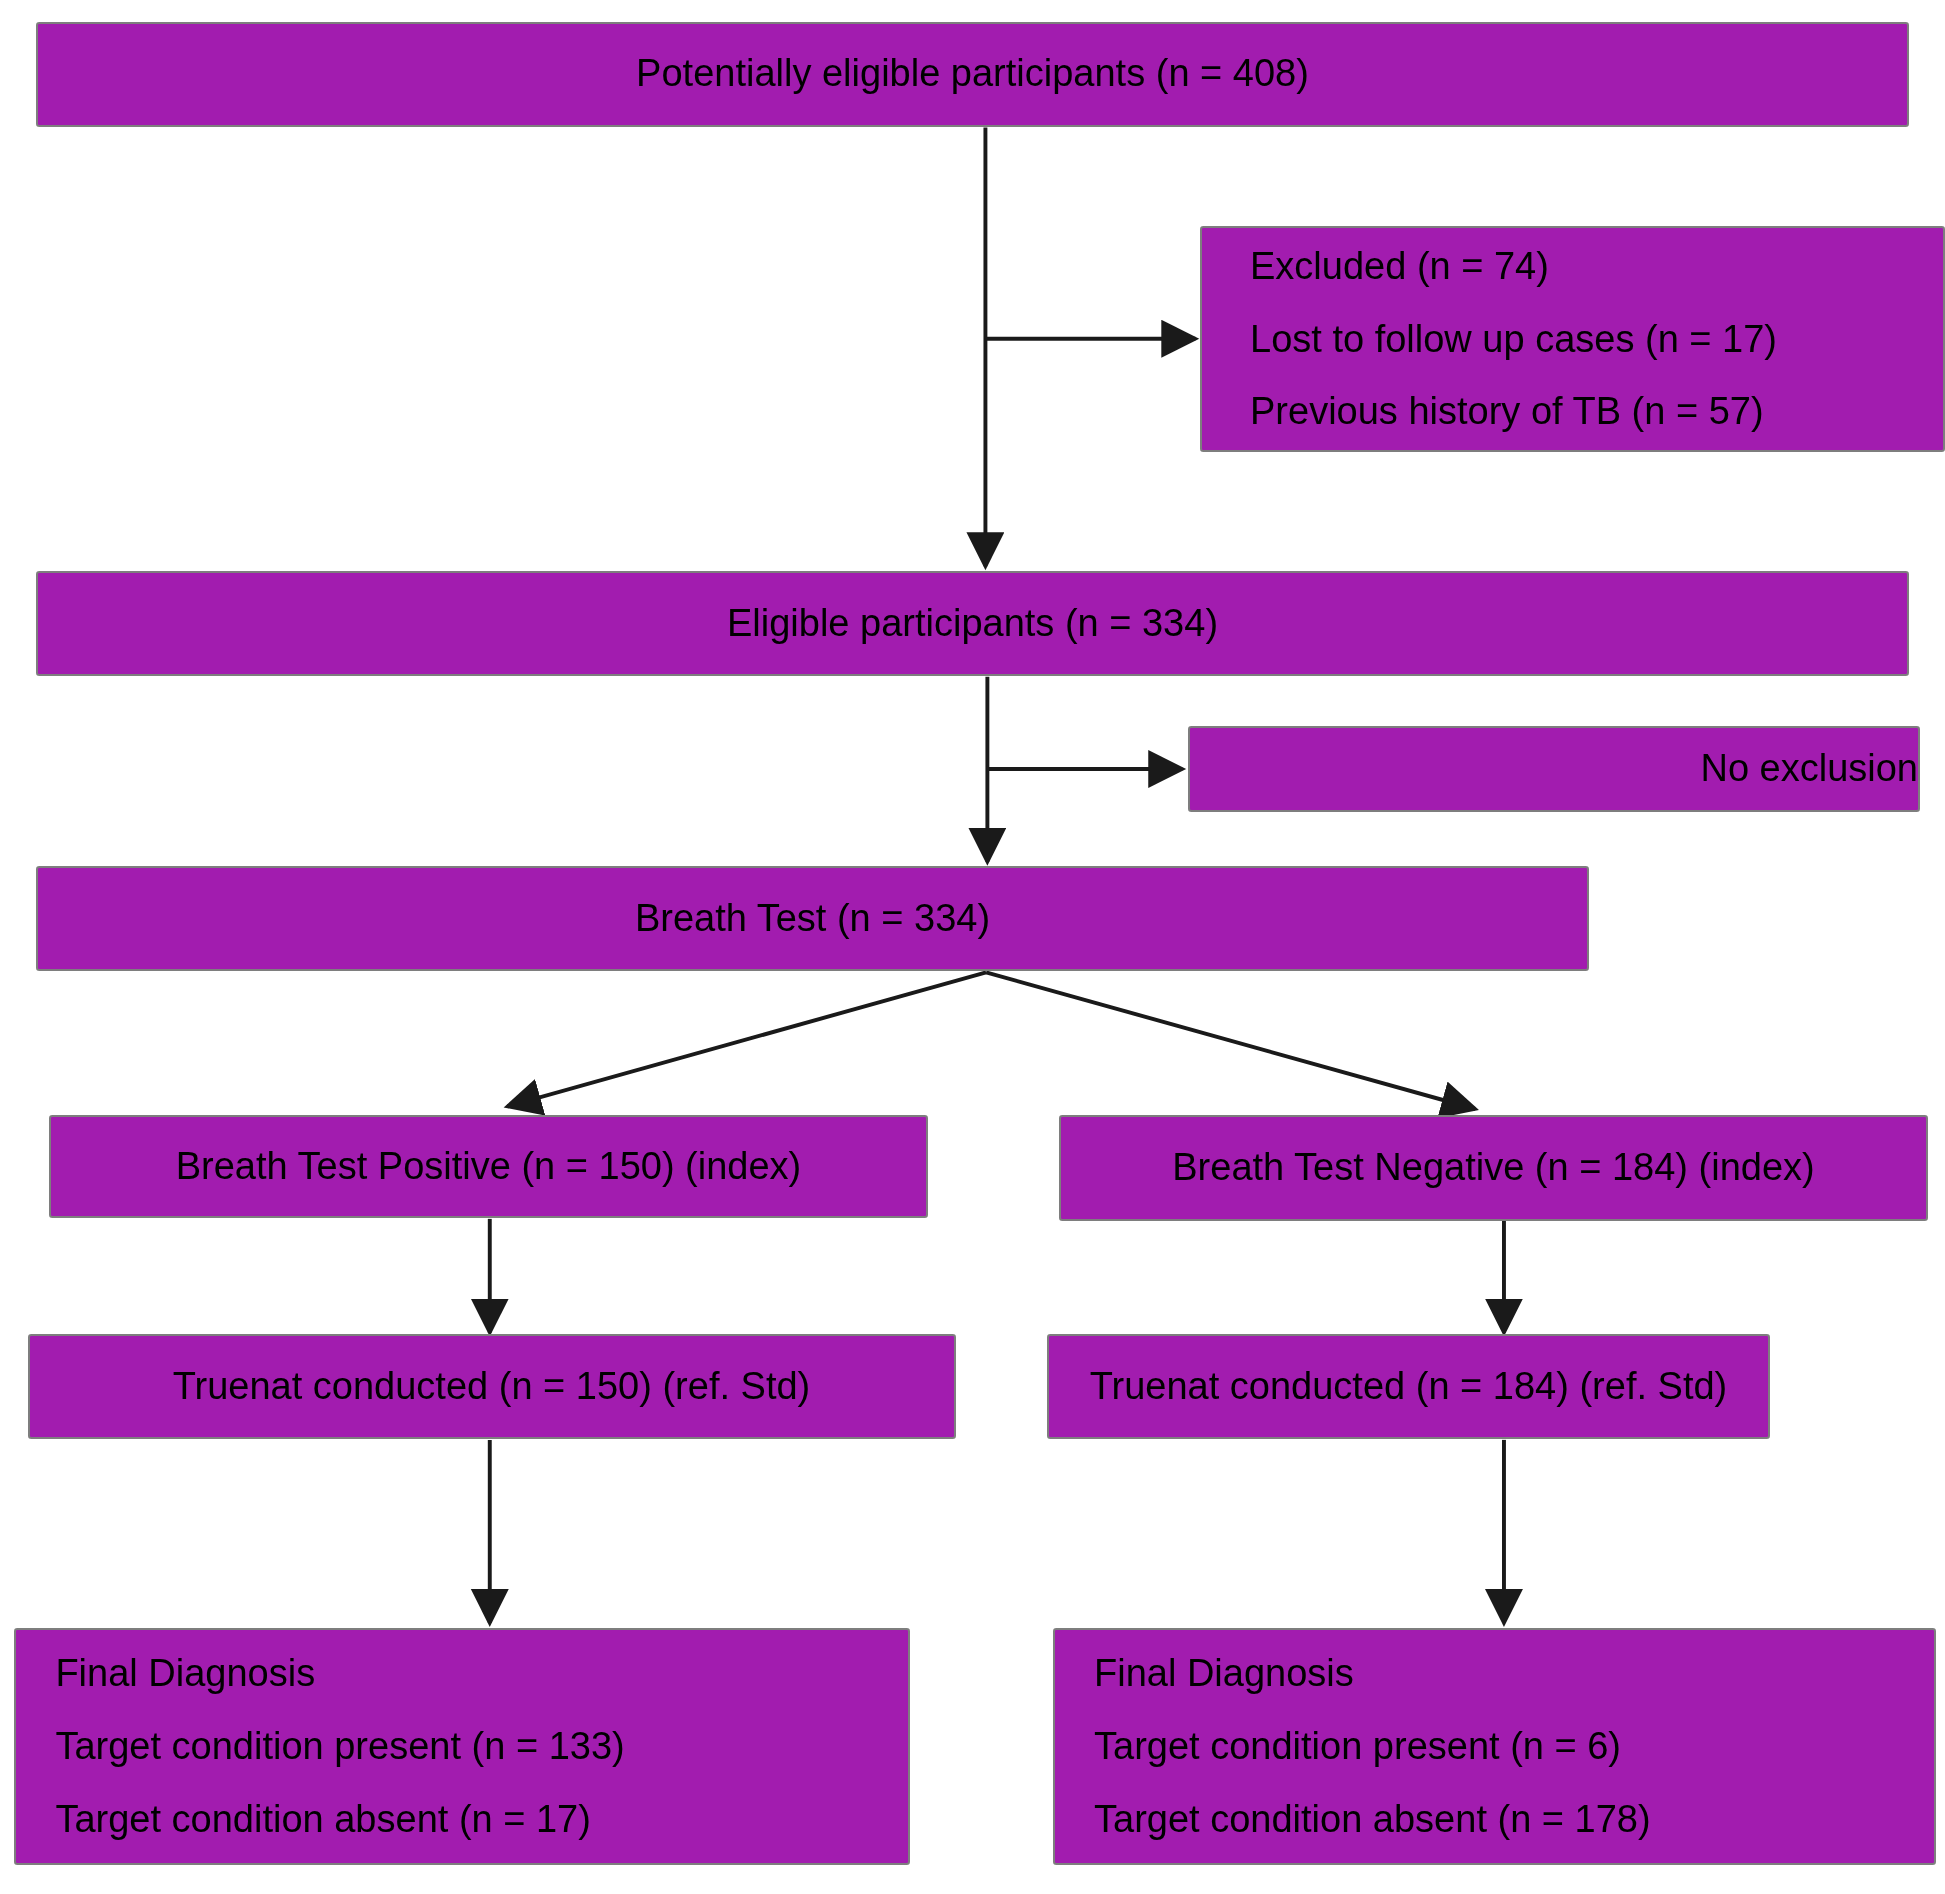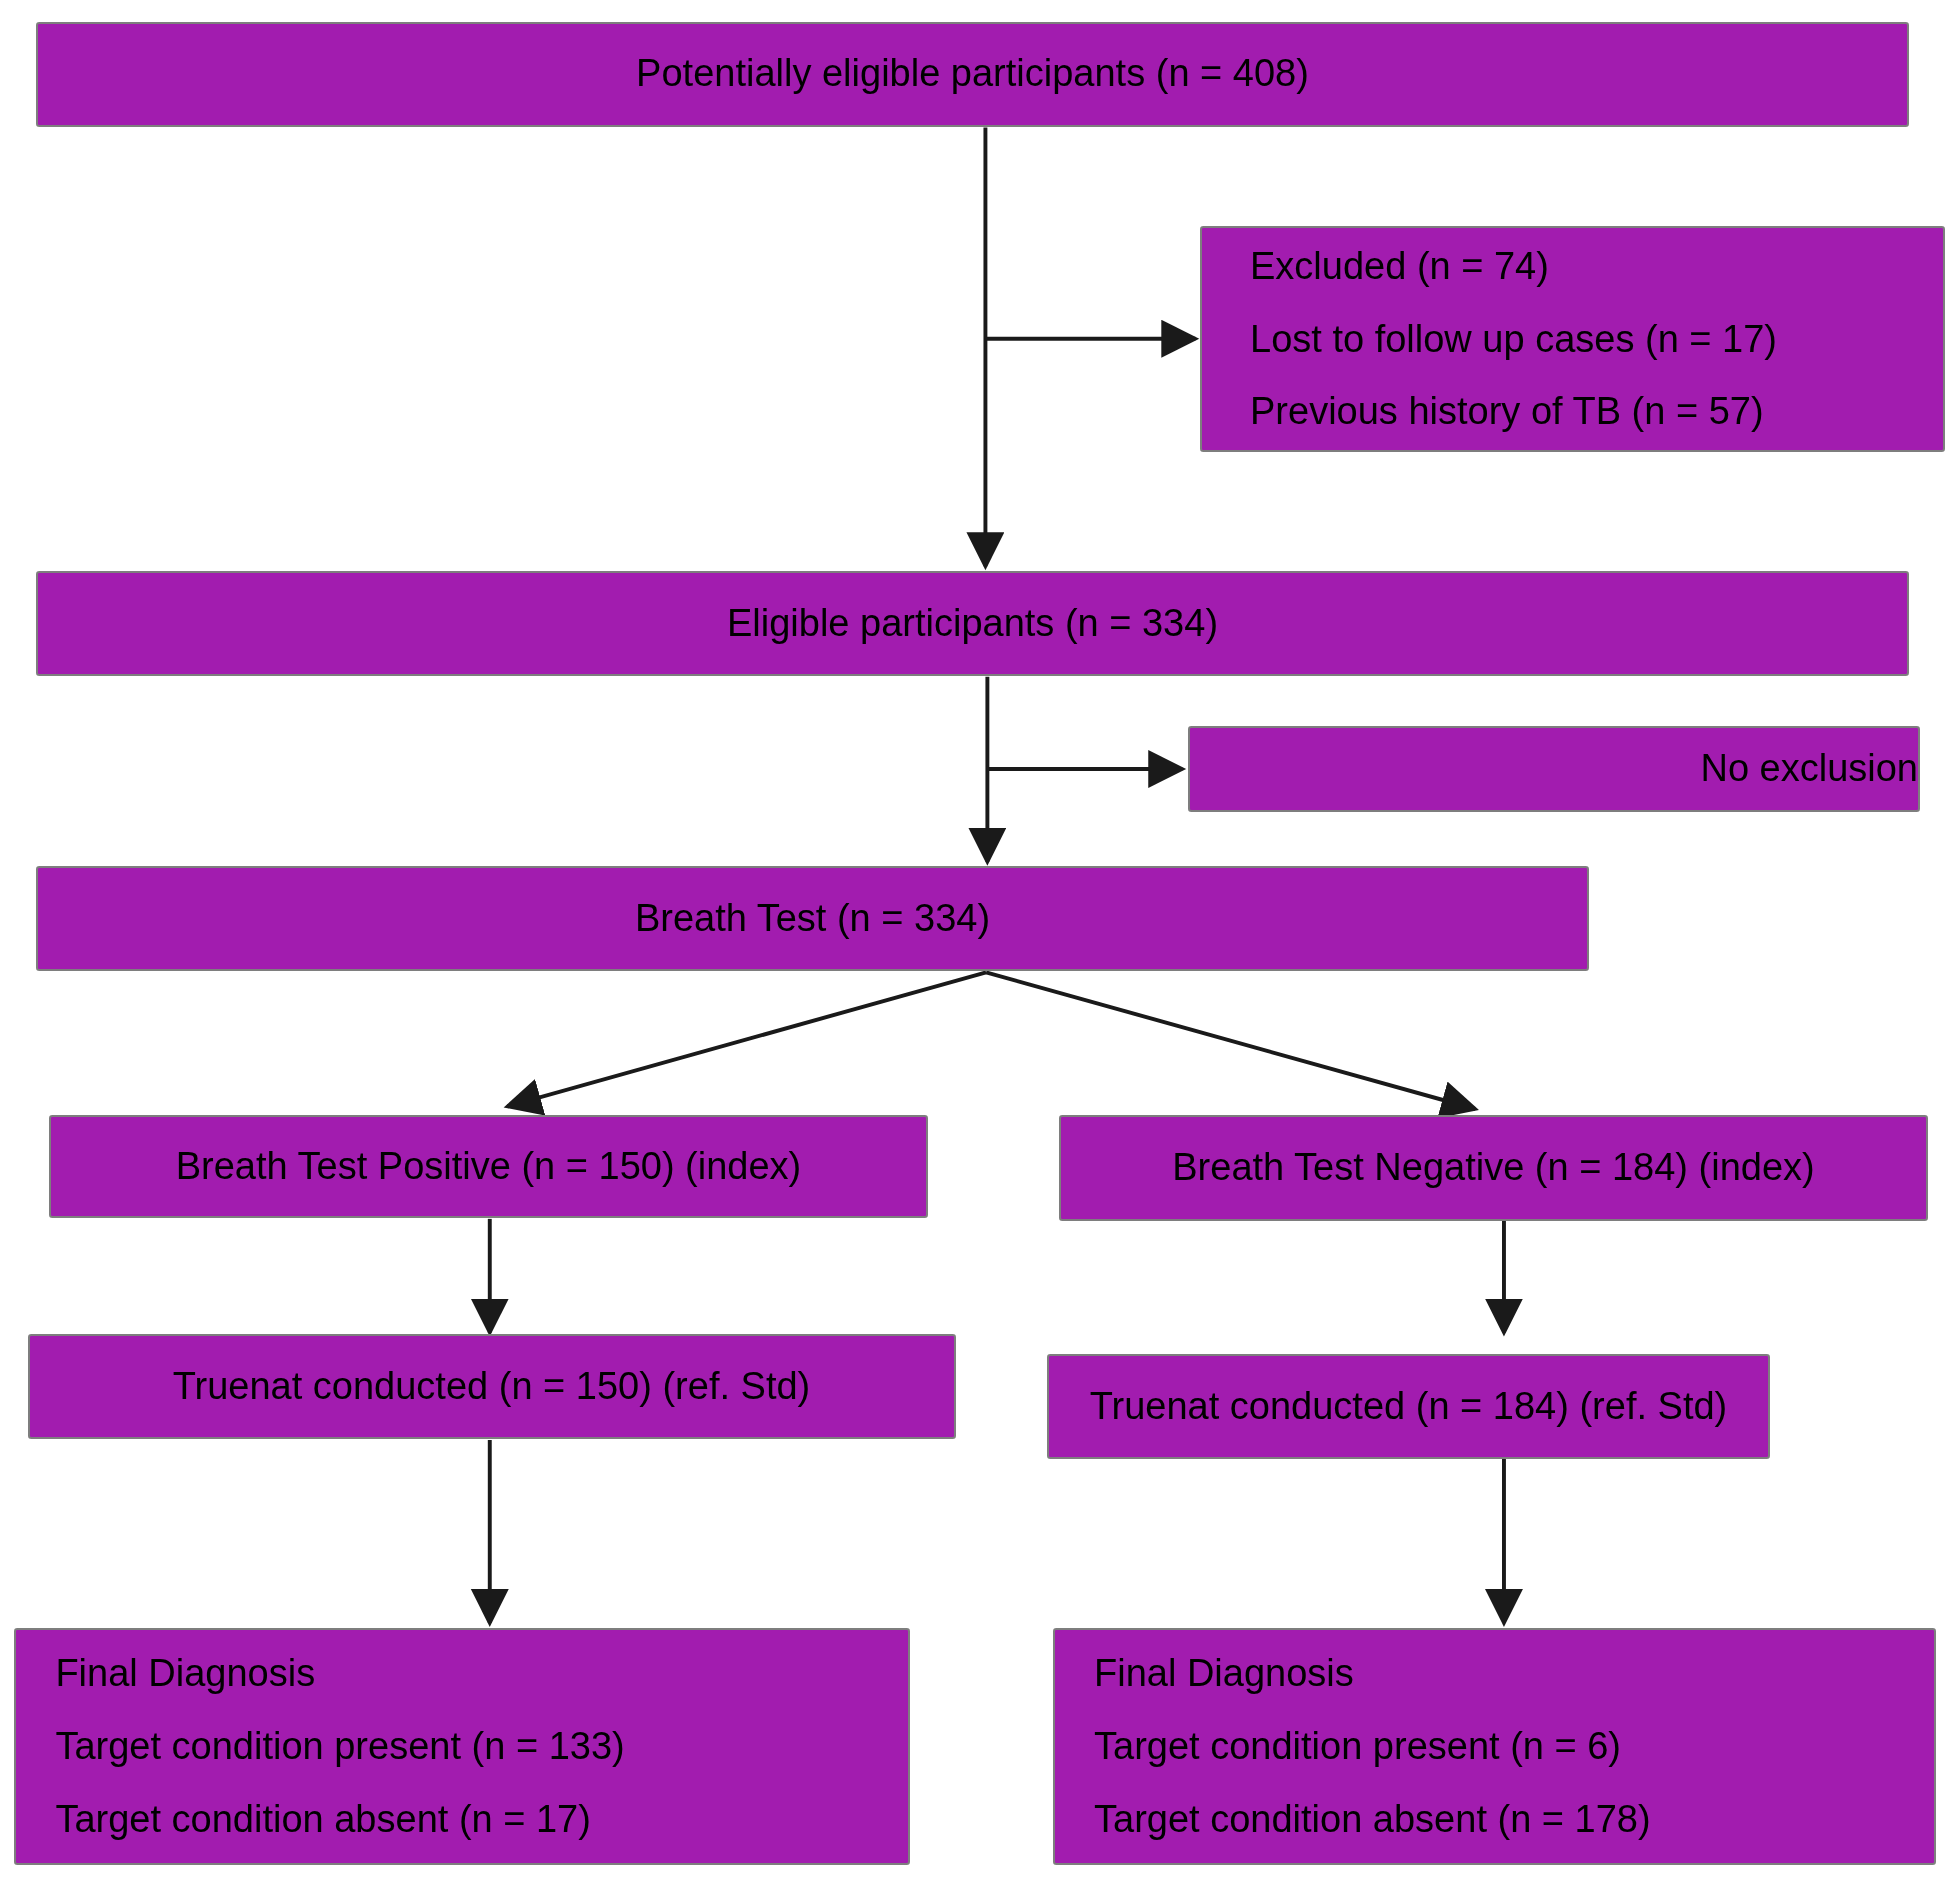--- a/index.html
+++ b/index.html
@@ -43,21 +43,21 @@
   }
   
   #box-potential   { left: 36px;   top: 21.6px;   width: 1873px; height: 105px; }
   #box-excluded    { left: 1200px; top: 226px;  width: 745px; height: 226px; padding-left: 48px; }
   #box-eligible    { left: 36px;   top: 571px;  width: 1873px; height: 105px; }
   #box-noexclusion { left: 1188px; top: 726px; width: 732px; height: 86px; padding-left: 38px; }
   #box-breathtest  { left: 36px;   top: 866px; width: 1553px; height: 105px; }
   #box-btpos       { left: 36px;   top: 1115px; width: 879px; height: 103px; margin-left: 13px; }
   #box-btneg       { left: 1059px; top: 1115px; width: 869px; height: 106px; }
   #box-truenat-l   { left: 27.5px;   top: 1334px; width: 928px; height: 105px; }
-  #box-truenat-r   { left: 1047px; top: 1334px; width: 723px; height: 105px; margin-top: 20px; }
+  #box-truenat-r   { left: 1047px; top: 1334px; width: 723px; height: 105px; }
   #box-final-l     { left: 14.4px;   top: 1628px; width: 896px; height: 237px; padding-left: 39px; }
   #box-final-r     { left: 1053px; top: 1628px; width: 883px; height: 237px; padding-left: 39px; }
   #connectors {
     position: absolute;
     left: 0;
     top: 0;
     pointer-events: none;
   }
   #connectors line {
     stroke: #1a1a1a;

